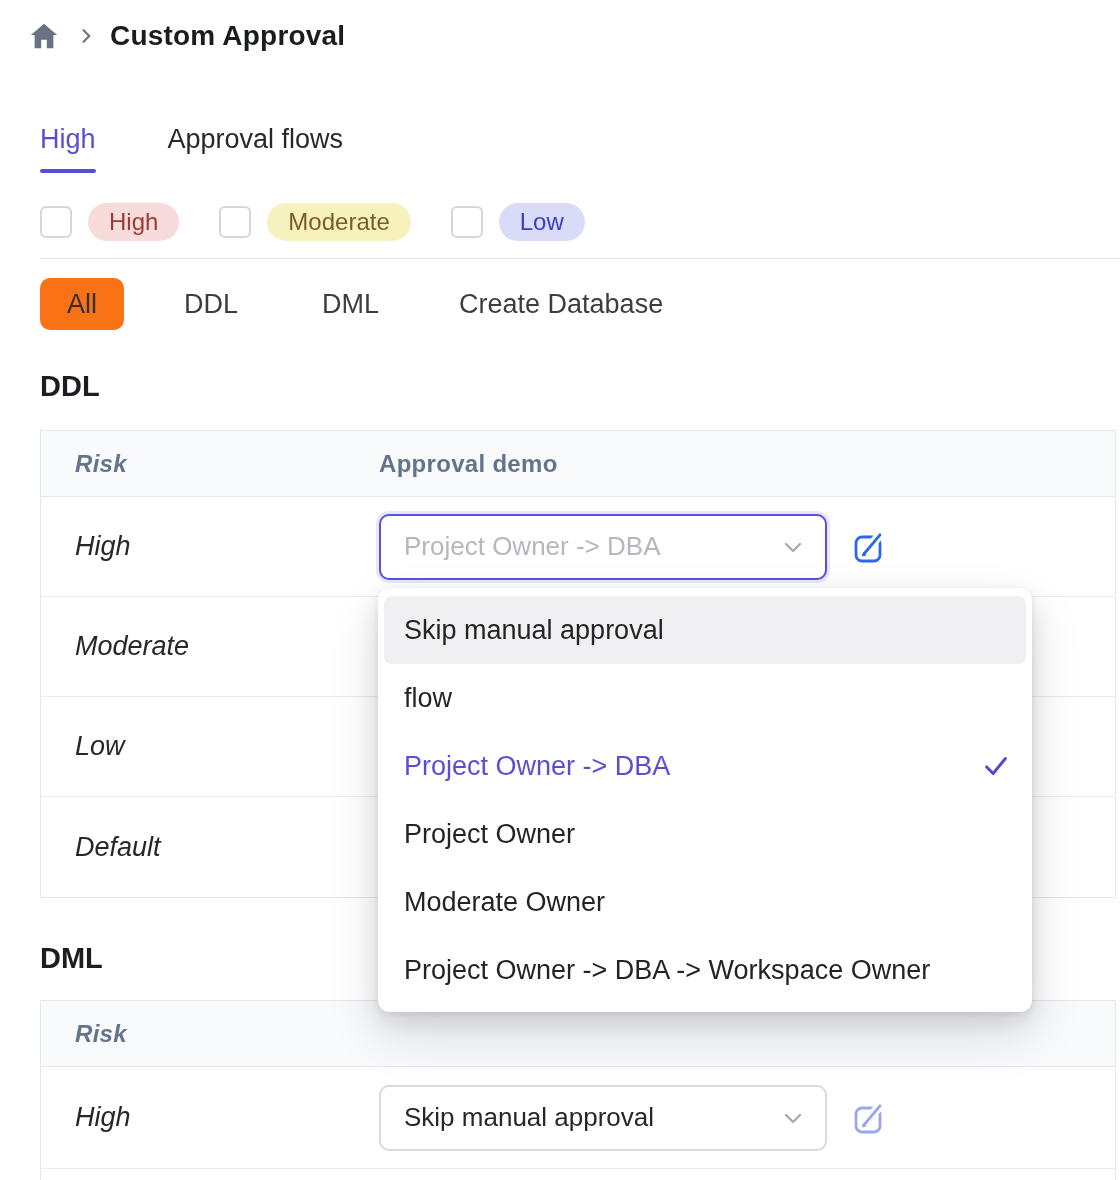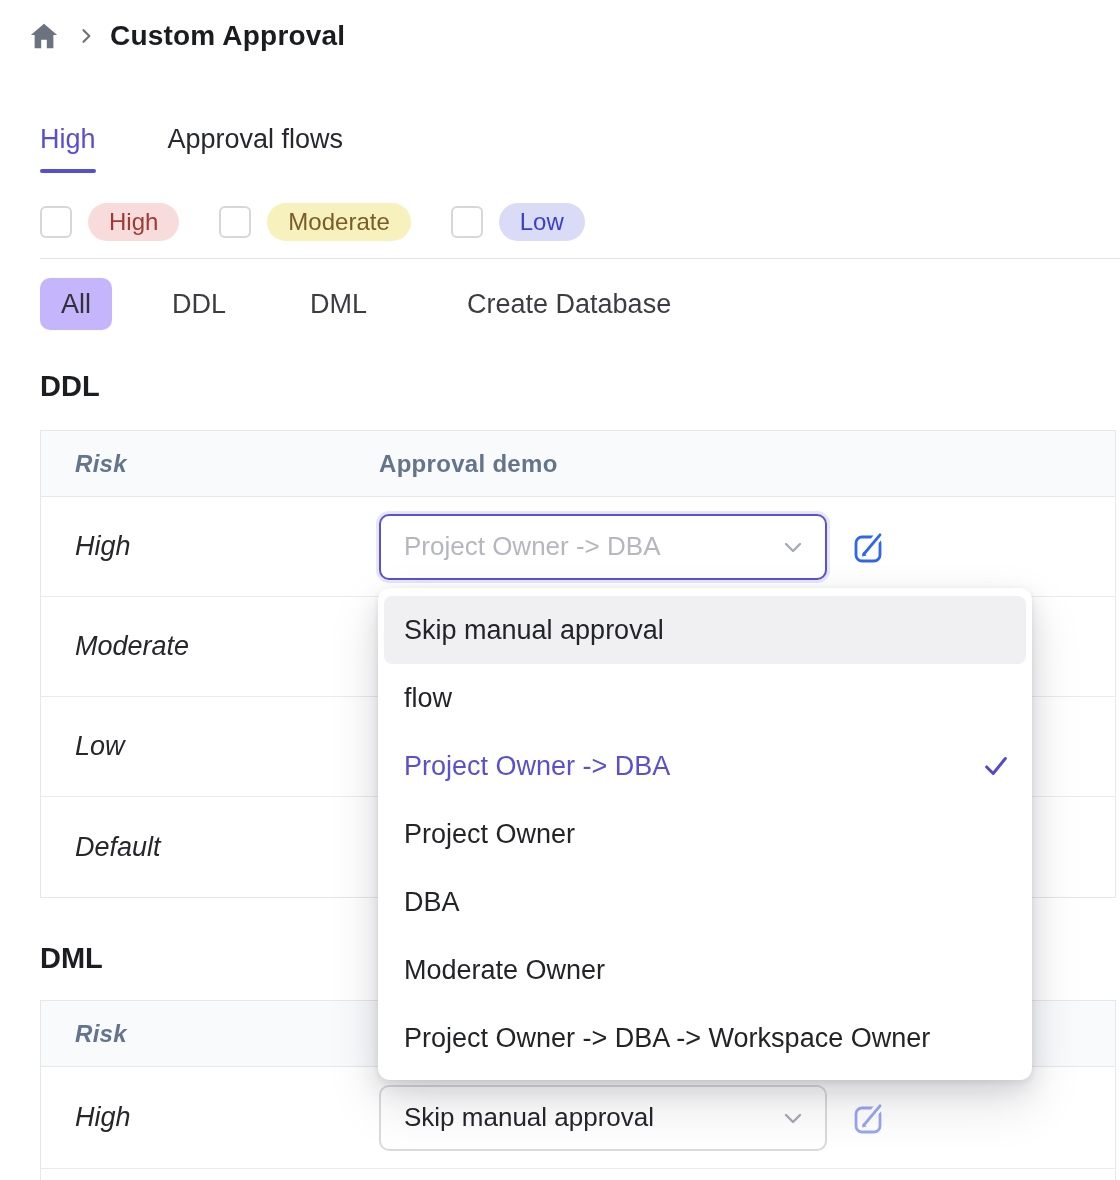--- a/index.html
+++ b/index.html
@@ -28,24 +28,24 @@
   .checkbox { width:32px; height:32px; border:2px solid #d6d6db; border-radius:6px; background:#fff; cursor:pointer; }
   .badge { margin-left:16px; height:38px; line-height:38px; padding:0 21px; border-radius:19px; font-size:24px; }
   .badge-high { background:#f8dcdc; color:#a03a36; }
   .badge-moderate { background:#f7f1bd; color:#7a5c28; }
   .badge-low { background:#d9dbf7; color:#3a3fc6; }
 
   .divider { position:absolute; left:40px; right:0; top:258px; height:1px; background:#e4e4e7; }
 
   
   .cat-row { position:absolute; left:40px; top:278px; height:52px; display:flex; align-items:center; font-size:27px; color:#3c3d43; }
-  .cat-chip { width:72px; height:52px; border-radius:10px; background:#c4b5fd; display:flex;
+  .cat-chip { width:84px; height:52px; border-radius:10px; background:#f97316; display:flex;
     align-items:center; justify-content:center; color:#313238; cursor:pointer; }
   .cat-item { cursor:pointer; }
-  .cat-ddl { margin-left:60px; } .cat-dml { margin-left:84px; } .cat-create { margin-left:100px; }
+  .cat-ddl { margin-left:60px; } .cat-dml { margin-left:84px; } .cat-create { margin-left:80px; }
 
   
   .section-title { position:absolute; left:40px; font-size:29px; font-weight:700; color:#1c1d21; }
   .st-ddl { top:370px; } .st-dml { top:942px; }
 
   
   .rule-table { position:absolute; left:40px; width:1076px; border:1px solid #e5e7eb; background:#fff; }
   .t-ddl { top:430px; } .t-dml { top:1000px; }
   .thead { height:66px; background:#f8fafc; border-bottom:1px solid #e5e7eb; display:flex; align-items:center;
     font-size:24px; font-weight:600; color:#64748b; letter-spacing:.3px; }
@@ -202,18 +202,17 @@
     <div class="opt">flow</div>
     <div class="opt selected">
       <span>Project Owner -&gt; DBA</span>
       <span class="check">
         <svg viewBox="0 0 30 30" width="28" height="28" fill="none" stroke="#5448cc" stroke-width="3.2" stroke-linecap="round" stroke-linejoin="round">
             <path d="M5 16 L12 23 L25 7"></path>
           </svg>
       </span>
     </div>
     <div class="opt">Project Owner</div>
-    <div class="opt">DBA</div>
     <div class="opt">Moderate Owner</div>
     <div class="opt">Project Owner -&gt; DBA -&gt; Workspace Owner</div>
   </div>
 
 </div>
 
 </body></html>

